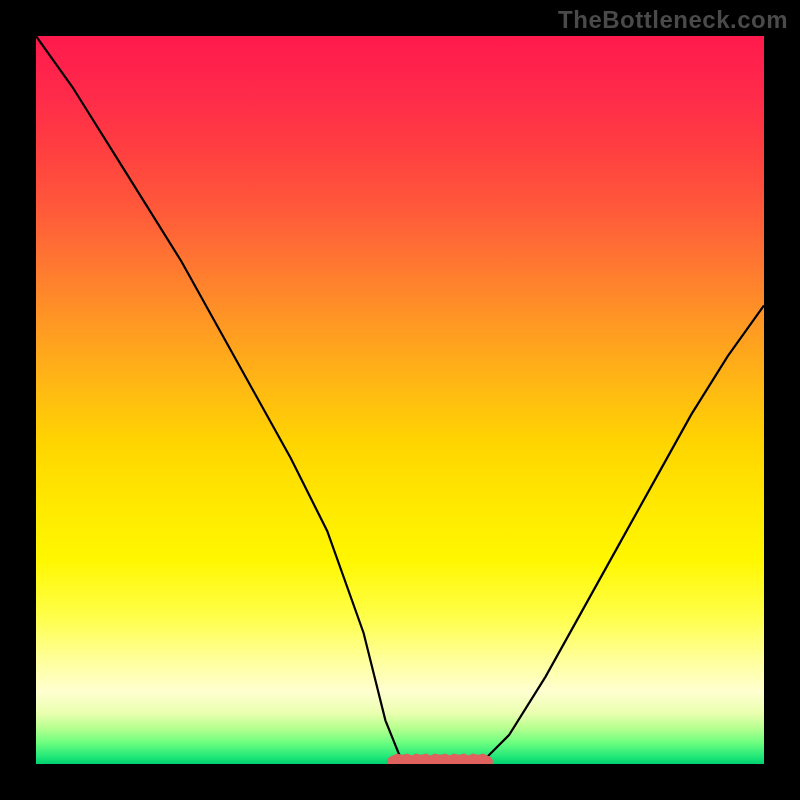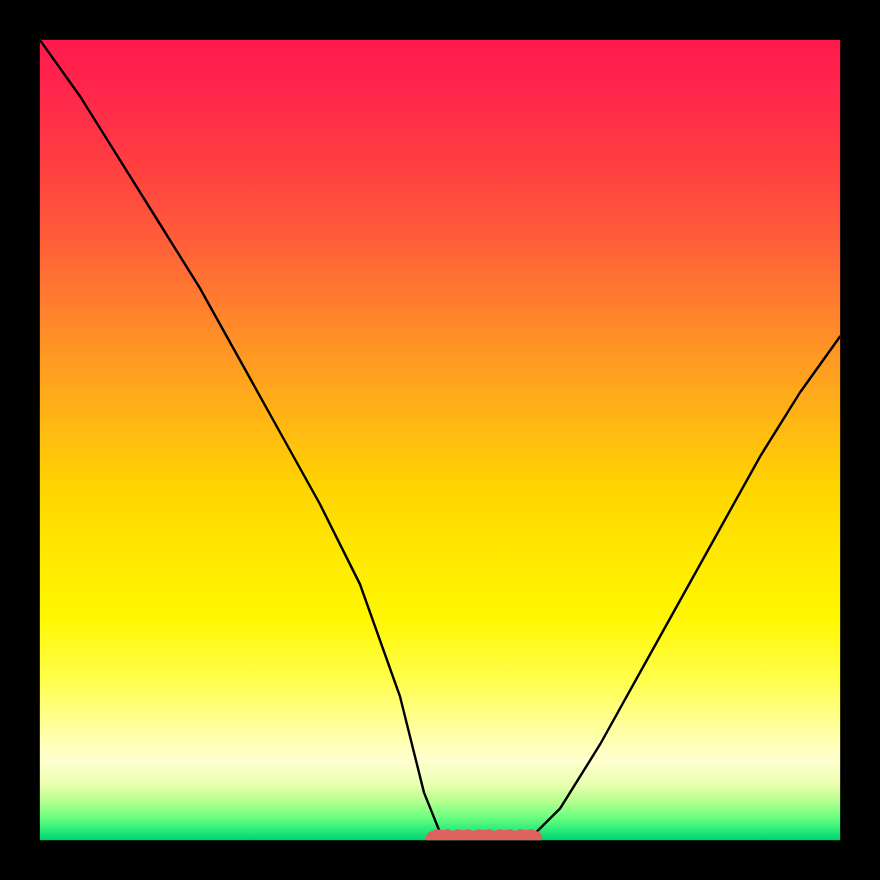--- a/index.html
+++ b/index.html
@@ -64,20 +64,21 @@
     position: absolute;
     inset: 0;
     width: 100%;
     height: 100%;
   }
 </style>
 </head>
 <body>
 
 <div class="frame">
+  <div class="watermark">TheBottleneck.com</div>
 
   <div class="plot-area">
     <div class="gradient-bg"></div>
     <svg class="curve" viewBox="0 0 728 728" preserveAspectRatio="none">
       <path d="M0.0 0.0 L36.4 51.0 L72.8 109.2 L109.2 167.4 L145.6 225.7 L182.0 291.2 L218.4 356.7 L254.8 422.2 L291.2 495.0 L327.6 597.0 L349.4 684.3 L364.0 720.7 L378.6 728.0 L400.4 728.0 L422.2 728.0 L436.8 728.0 L451.4 720.7 L473.2 698.9 L509.6 640.6 L546.0 575.1 L582.4 509.6 L618.8 444.1 L655.2 378.6 L691.6 320.3 L728.0 269.4" fill="none" stroke="#000" stroke-width="2.2"></path>
       <path d="M356.7 725.5 L361.5 723.4 L366.2 724.6 L370.9 723.4 L375.6 725.5 L380.4 723.4 L385.1 724.6 L389.8 723.4 L394.6 725.5 L399.3 723.4 L404.0 724.6 L408.8 723.4 L413.5 725.5 L418.2 723.4 L423.0 724.6 L427.7 723.4 L432.4 725.5 L437.2 723.4 L441.9 724.6 L446.6 723.4 L451.4 725.5" fill="none" stroke="#e0625f" stroke-width="11" stroke-linecap="round"></path>
     </svg>
   </div>
 </div>
 

